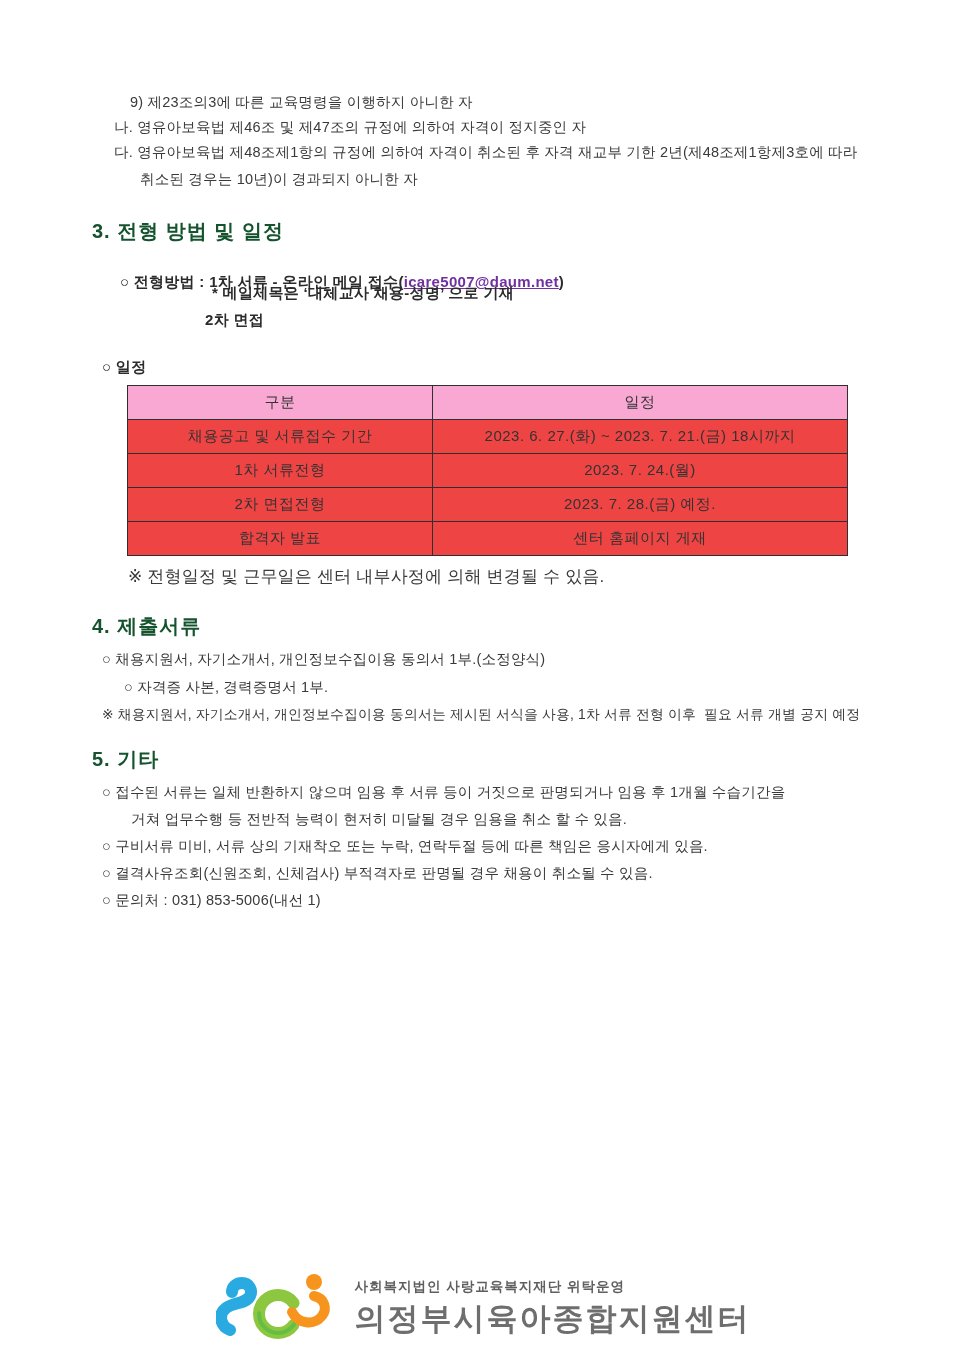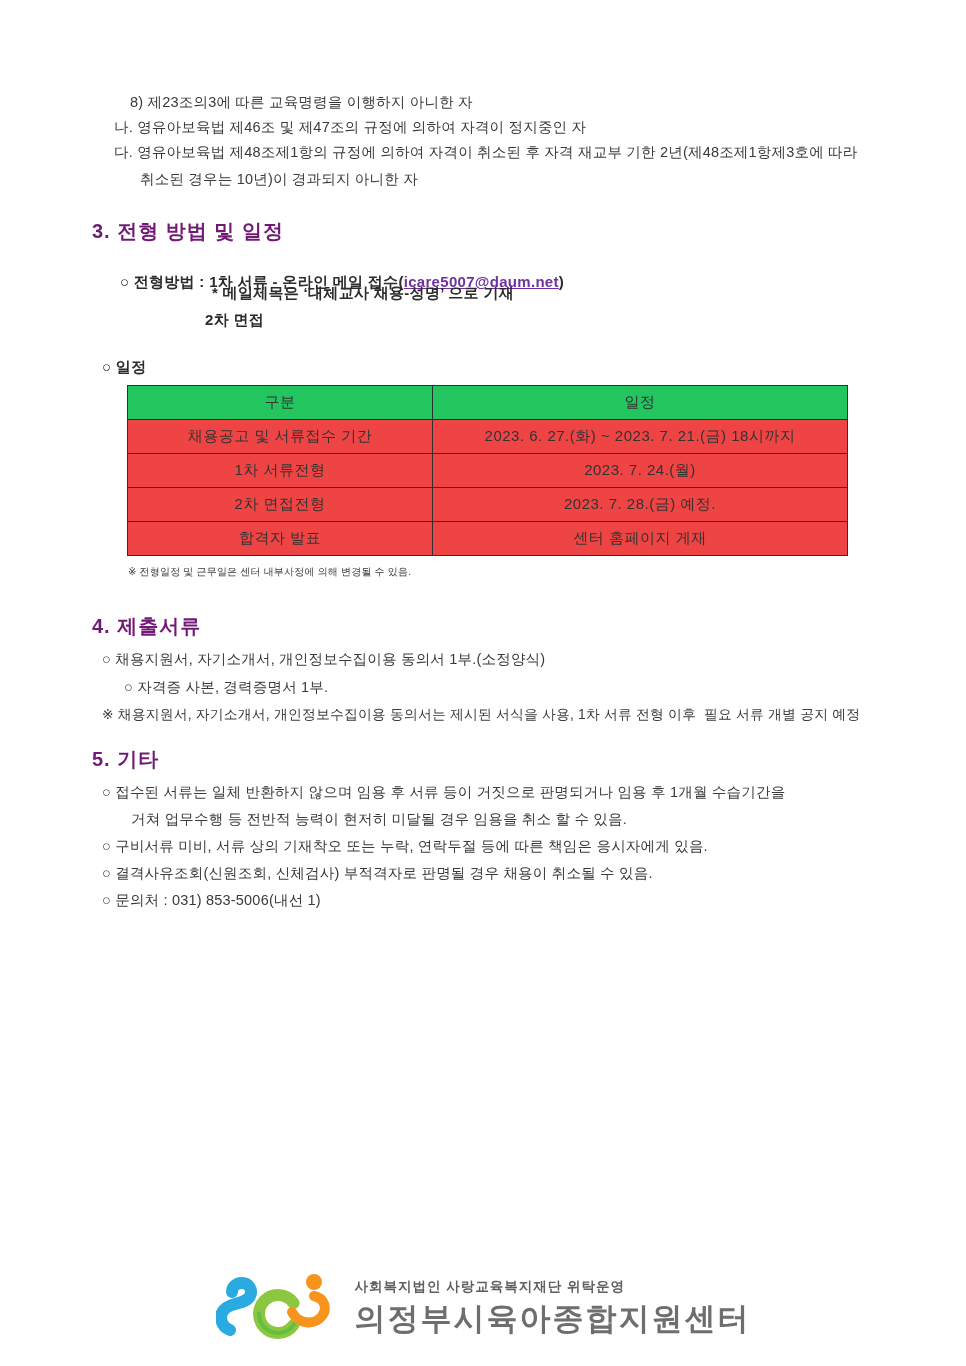--- a/index.html
+++ b/index.html
@@ -7,57 +7,57 @@
   #page {
     position:relative;
     width:966px; height:1366px;
     background:#ffffff;
     font-family:"Liberation Sans","DejaVu Sans",sans-serif;
     color:#3a3a3a;
     overflow:hidden;
   }
   .abs { position:absolute; white-space:pre; }
   .body-text { font-size:14.5px; color:#3a3a3a; letter-spacing:0.2px; }
-  .sec-heading { font-size:20px; font-weight:700; color:#701a75; letter-spacing:1px; }
+  .sec-heading { font-size:20px; font-weight:700; color:#14532d; letter-spacing:1px; }
   .sub-bold { font-size:15px; font-weight:700; color:#2b2b2b; letter-spacing:0.3px; }
   .email-link { color:#7030a0; text-decoration:underline; font-weight:700; }
-  .note-text { font-size:10px; color:#3a3a3a; letter-spacing:0.2px; }
+  .note-text { font-size:17px; color:#3a3a3a; letter-spacing:0.2px; }
 
   table.schedule {
     position:absolute; left:127px; top:385px;
     width:720px; border-collapse:collapse;
     font-size:15px; color:#333333;
     table-layout:fixed;
   }
   table.schedule th, table.schedule td {
     border:1.5px solid #2f2f2f;
     text-align:center; vertical-align:middle;
     padding:0;
     letter-spacing:0.5px;
   }
-  table.schedule th { height:34px; background:#22c55e; font-weight:400; }
+  table.schedule th { height:34px; background:#f9a8d4; font-weight:400; }
   table.schedule td { height:34px; background:#ef4444; }
   .col-left { width:305px; }
   .col-right { width:415px; }
 
   #footer {
     position:absolute; left:0; top:1268px; width:966px;
     display:flex; justify-content:center; align-items:center;
   }
   .logo-mark { width:135px; height:82px; flex:0 0 auto; }
   .footer-text { margin-left:4px; }
   .footer-tagline { font-size:13.5px; font-weight:700; color:#5f5f5f; letter-spacing:1px; }
   .footer-org { font-size:31px; font-weight:700; color:#6e6e6e; letter-spacing:2px; margin-top:2px;text-align:right; }
 </style>
 </head>
 <body>
 
 <div id="page">
 
-  <div class="abs body-text" style="left:130px; top:93px;">8) 제23조의3에 따른 교육명령을 이행하지 아니한 자</div>
+  <div class="abs body-text" style="left:130px; top:93px;">9) 제23조의3에 따른 교육명령을 이행하지 아니한 자</div>
   <div class="abs body-text" style="left:114px; top:118px;">나. 영유아보육법 제46조 및 제47조의 규정에 의하여 자격이 정지중인 자</div>
   <div class="abs body-text" style="left:114px; top:143px;">다. 영유아보육법 제48조제1항의 규정에 의하여 자격이 취소된 후 자격 재교부 기한 2년(제48조제1항제3호에 따라</div>
   <div class="abs body-text" style="left:140px; top:170px;">취소된 경우는 10년)이 경과되지 아니한 자</div>
 
   <div class="abs sec-heading" style="left:92px; top:218px;">3. 전형 방법 및 일정</div>
 
   <div class="abs sub-bold" style="left:102px; top:256px;">
     <span>○ 전형방법 : 1차 서류 - 온라인 메일 접수(</span><a href="#" class="email-link">icare5007@daum.net</a><span>)</span>
   </div>
 

